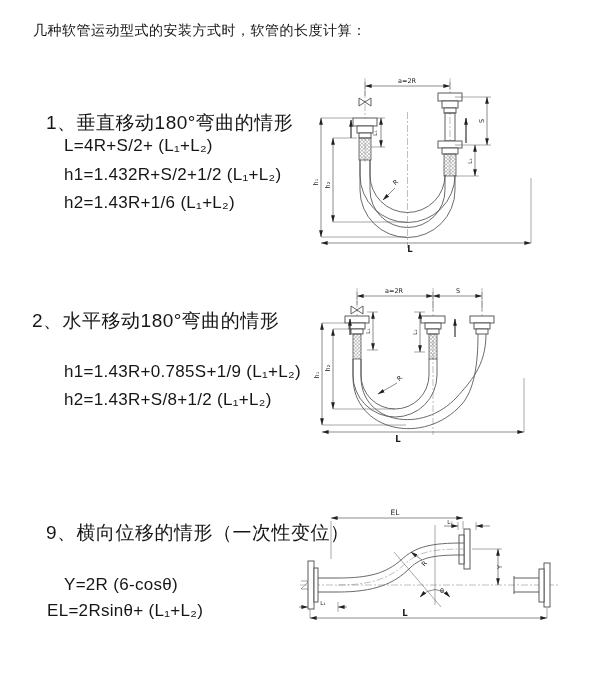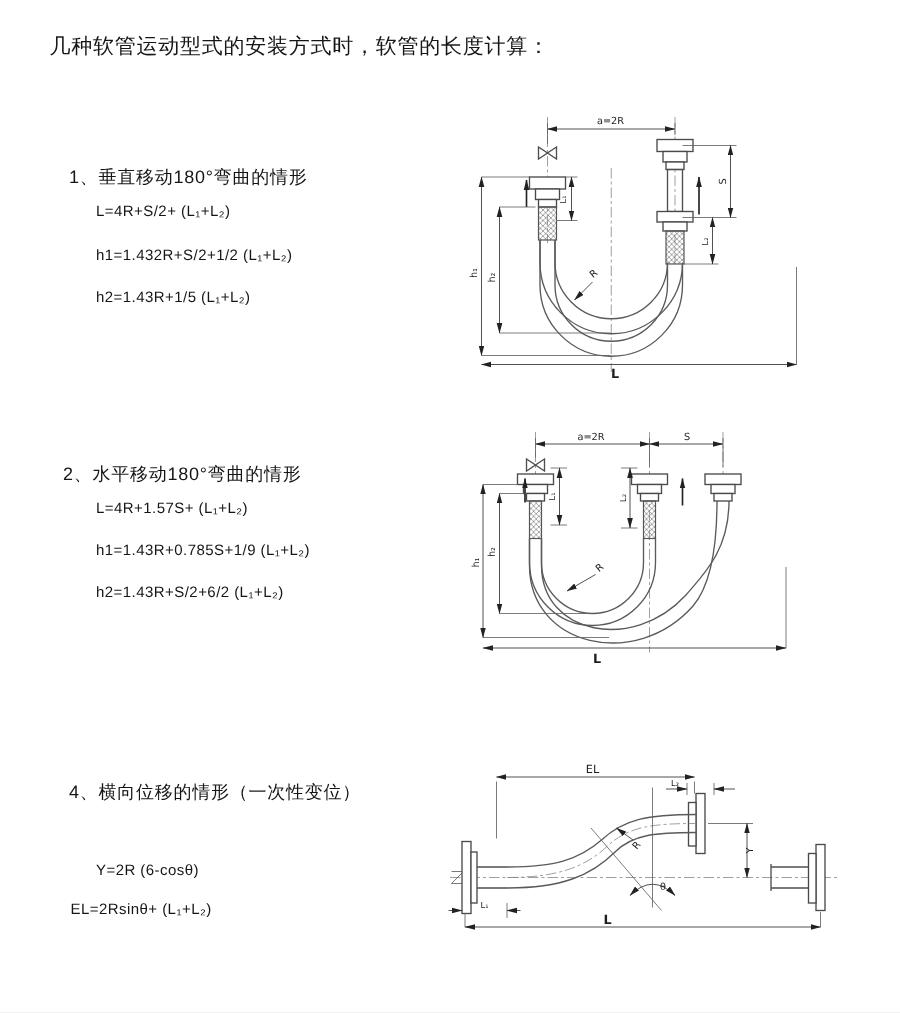--- a/index.html
+++ b/index.html
@@ -1,20 +1,20 @@
 <!DOCTYPE html>
 <html><head>
 <meta charset="utf-8">
 <style>
   html,body{margin:0;padding:0;background:#e8e8e8;}
   .page{position:relative;width:600px;height:675px;background:#ffffff;overflow:hidden;
         font-family:"Liberation Sans","DejaVu Sans",sans-serif;color:#161616;}
   .title{position:absolute;left:33px;top:22px;font-size:14px;letter-spacing:.5px;white-space:nowrap;}
-  .heading{position:absolute;font-size:12px;letter-spacing:.5px;white-space:nowrap;}
-  .formula{position:absolute;font-size:10px;letter-spacing:.3px;white-space:nowrap;}
+  .heading{position:absolute;font-size:19px;letter-spacing:.5px;white-space:nowrap;}
+  .formula{position:absolute;font-size:17px;letter-spacing:.3px;white-space:nowrap;}
   svg{position:absolute;overflow:visible;}
   .geo{stroke:#4f4f4f;stroke-width:.9;fill:none;}
   .fit{stroke:#4a4a4a;stroke-width:.9;fill:#ffffff;}
   .hose{stroke:#5a5a5a;stroke-width:.9;fill:none;}
   .dim{stroke:#3d3d3d;stroke-width:.6;fill:none;}
   .ext{stroke:#5f5f5f;stroke-width:.55;fill:none;}
   .cl{stroke:#8a8a8a;stroke-width:.55;fill:none;stroke-dasharray:7 2 2 2;}
   .mv{stroke:#222;stroke-width:1.1;fill:none;}
   .dlabel{font-family:"DejaVu Sans",sans-serif;font-size:6.5px;fill:#1d1d1d;text-anchor:middle;}
   .dsmall{font-size:5.5px;}
@@ -23,28 +23,27 @@
 </head>
 <body>
 
 <div class="page">
 
   <div class="title">几种软管运动型式的安装方式时，软管的长度计算：</div>
 
   <div class="heading" style="left:46px;top:110px">1、垂直移动180°弯曲的情形</div>
   <div class="formula" style="left:64px;top:136px">L=4R+S/2+ (L₁+L₂)</div>
   <div class="formula" style="left:64px;top:165px">h1=1.432R+S/2+1/2 (L₁+L₂)</div>
-  <div class="formula" style="left:64px;top:193px">h2=1.43R+1/5 (L₁+L₂)</div>
-
-  <div class="heading" style="left:42px;top:308px">2、水平移动180°弯曲的情形</div>
-  <div class="formula" style="left:64px;top:334px">L=4R+1.57S+ (L₁+L₂)</div>
+  <div class="formula" style="left:64px;top:193px">h2=1.43R+1/6 (L₁+L₂)</div>
+
+  <div class="heading" style="left:32px;top:308px">2、水平移动180°弯曲的情形</div>
   <div class="formula" style="left:64px;top:362px">h1=1.43R+0.785S+1/9 (L₁+L₂)</div>
-  <div class="formula" style="left:64px;top:390px">h2=1.43R+S/2+6/2 (L₁+L₂)</div>
-
-  <div class="heading" style="left:46px;top:520px">4、横向位移的情形（一次性变位）</div>
+  <div class="formula" style="left:64px;top:390px">h2=1.43R+S/8+1/2 (L₁+L₂)</div>
+
+  <div class="heading" style="left:46px;top:520px">9、横向位移的情形（一次性变位）</div>
   <div class="formula" style="left:64px;top:575px">Y=2R (6-cosθ)</div>
   <div class="formula" style="left:47px;top:601px">EL=2Rsinθ+ (L₁+L₂)</div>
 
   <svg style="left:313px;top:70px" width="272" height="192" viewBox="0 0 272 192">
     <defs>
       <marker id="a-ar" viewBox="0 0 10 6" refX="9.5" refY="3" markerWidth="7" markerHeight="4.2" orient="auto-start-reverse" markerUnits="userSpaceOnUse">
         <path d="M0,0.3 L10,3 L0,5.7 z" fill="#222"></path>
       </marker>
       <pattern id="a-br" width="3.5" height="3.5" patternUnits="userSpaceOnUse">
         <path d="M0,3.5 L3.5,0 M0,0 L3.5,3.5" stroke="#8a8a8a" stroke-width="0.5"></path>

